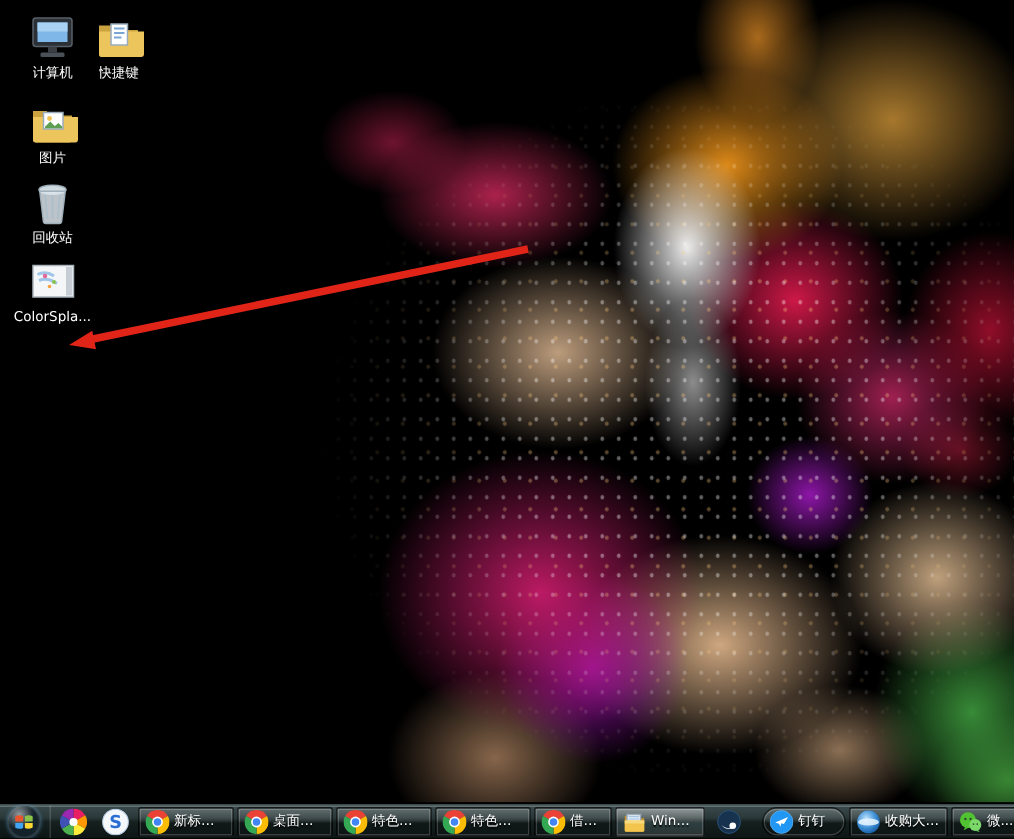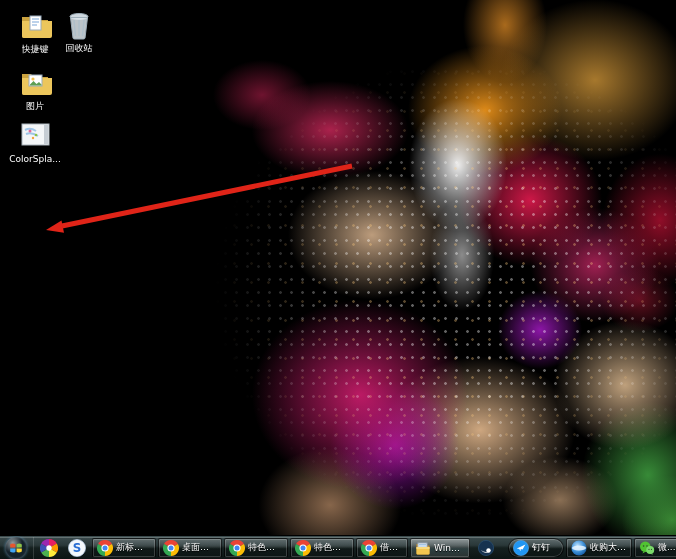--- a/index.html
+++ b/index.html
@@ -95,49 +95,61 @@
 
 <div class="screen">
   <div class="desktop">
     <div class="wallpaper"></div>
     <div class="speckles"></div>
 
     <div class="desktop-icons" id="desktop-icons">
         <div class="desk-icon">
           <span class="ic">
             <svg viewBox="0 0 34 34">
+              <rect x="4" y="4" width="26" height="19" rx="2" fill="#2b2f36" stroke="#5a6068"></rect>
+              <rect x="7" y="7" width="20" height="13" fill="#7fb7e8"></rect>
+              <rect x="7" y="7" width="20" height="6" fill="#a9d2f2"></rect>
+              <rect x="14" y="23" width="6" height="4" fill="#3a3f46"></rect>
+              <rect x="9" y="27" width="16" height="3" rx="1" fill="#4a5058"></rect>
+            </svg>
+          </span>
+          <span class="lbl">计算机</span>
+        </div>
+        <div class="desk-icon">
+          <span class="ic">
+            <svg viewBox="0 0 34 34">
               <path d="M4 9 h9 l3 3 h14 v16 a2 2 0 0 1 -2 2 H6 a2 2 0 0 1 -2 -2 Z" fill="#caa23f"></path>
               <path d="M4 13 h30 v15 a2 2 0 0 1 -2 2 H6 a2 2 0 0 1 -2 -2 Z" fill="#ecc65c"></path>
               <rect x="12" y="8" width="11" height="14" fill="#fff" stroke="#9ab"></rect>
               <path d="M14 11 h7 M14 14 h7 M14 17 h5" stroke="#7aa6d8" stroke-width="1.2"></path>
             </svg>
           </span>
           <span class="lbl">快捷键</span>
-        </div>
-        <div class="desk-icon">
-          <span class="ic">
-            <svg viewBox="0 0 34 34">
-              <ellipse cx="17" cy="8.5" rx="9" ry="3" fill="#cfd9e0" stroke="#9fb0bb"></ellipse>
-              <path d="M8.5 9.5 L11 30 a1.5 1.5 0 0 0 1.5 1 h9 a1.5 1.5 0 0 0 1.5 -1 L25.5 9.5 Z" fill="#dde6ec" fill-opacity=".85" stroke="#9fb0bb"></path>
-              <path d="M12 12 l1.5 16 M17 12 v16 M22 12 l-1.5 16" stroke="#aebfca" stroke-width="1.4"></path>
-            </svg>
-          </span>
-          <span class="lbl">回收站</span>
         </div>
         <div class="desk-icon">
           <span class="ic">
             <svg viewBox="0 0 34 34">
               <path d="M4 9 h9 l3 3 h14 v16 a2 2 0 0 1 -2 2 H6 a2 2 0 0 1 -2 -2 Z" fill="#caa23f"></path>
               <path d="M4 13 h30 v15 a2 2 0 0 1 -2 2 H6 a2 2 0 0 1 -2 -2 Z" fill="#ecc65c"></path>
               <rect x="11" y="10" width="13" height="11" fill="#fff" stroke="#9ab"></rect>
               <circle cx="15" cy="14" r="1.6" fill="#f2c14e"></circle>
               <path d="M12 19.5 l3.5 -3.5 3 3 2.5 -2 2.5 2.5 v1 h-11.5 Z" fill="#5e9f53"></path>
             </svg>
           </span>
           <span class="lbl">图片</span>
+        </div>
+        <div class="desk-icon">
+          <span class="ic">
+            <svg viewBox="0 0 34 34">
+              <ellipse cx="17" cy="8.5" rx="9" ry="3" fill="#cfd9e0" stroke="#9fb0bb"></ellipse>
+              <path d="M8.5 9.5 L11 30 a1.5 1.5 0 0 0 1.5 1 h9 a1.5 1.5 0 0 0 1.5 -1 L25.5 9.5 Z" fill="#dde6ec" fill-opacity=".85" stroke="#9fb0bb"></path>
+              <path d="M12 12 l1.5 16 M17 12 v16 M22 12 l-1.5 16" stroke="#aebfca" stroke-width="1.4"></path>
+            </svg>
+          </span>
+          <span class="lbl">回收站</span>
         </div>
         <div class="desk-icon">
           <span class="ic">
             <svg viewBox="0 0 34 34">
               <rect x="4" y="6" width="27" height="21" fill="#f4f6f8" stroke="#aab4bc"></rect>
               <rect x="26" y="7" width="4" height="19" fill="#c6cdd4"></rect>
               <path d="M7 12 c4 -2 8 -1 11 1 M8 16 c5 -2 9 0 12 2" stroke="#9fc6e8" stroke-width="2" fill="none"></path>
               <circle cx="12" cy="13" r="1.5" fill="#e06a9a"></circle>
               <circle cx="18" cy="17" r="1.3" fill="#8bc34a"></circle>
               <circle cx="15" cy="20" r="1.2" fill="#f2a33c"></circle>

